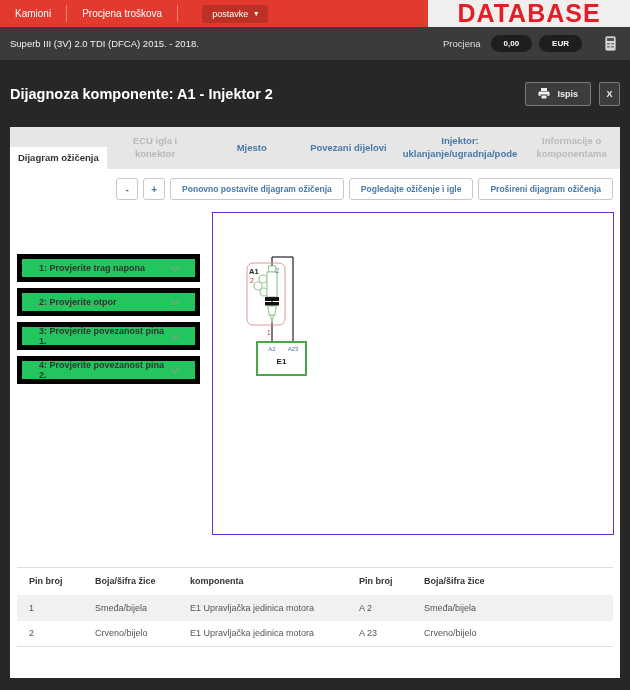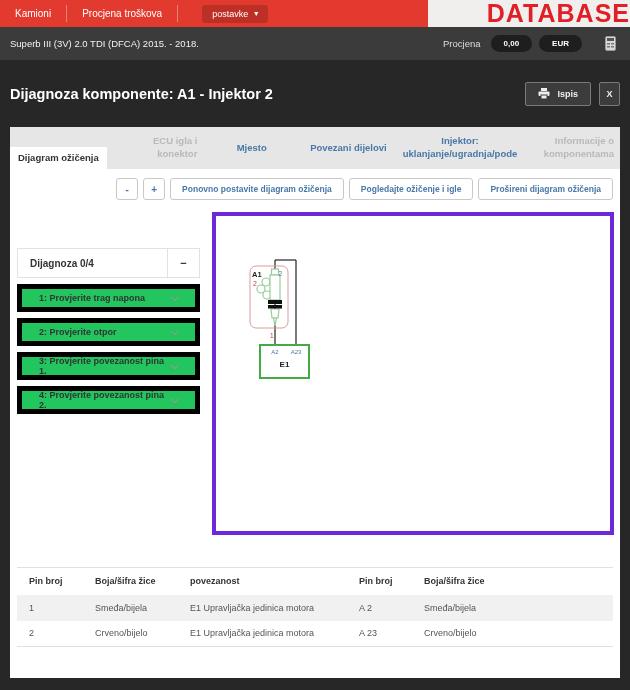--- a/index.html
+++ b/index.html
@@ -11,21 +11,21 @@
     overflow: hidden;
   }
 
   
   .navbar { height: 27px; background: #e23a2e; display: flex; align-items: stretch; position: relative; }
   .nav-item { padding: 0 15px; display: flex; align-items: center; color: #fff; font-size: 10px; cursor: pointer; }
   .nav-item.active { background: #c4332a; }
   .nav-sep { width: 1px; background: rgba(255,255,255,0.35); margin: 5px 0; }
   .settings-btn { margin-left: 24px; align-self: center; background: rgba(0,0,0,0.16); border-radius: 3px; padding: 4px 10px; color: #fff; font-size: 9px; display: flex; gap: 6px; align-items: center; cursor: pointer; }
   .settings-btn .caret { font-size: 8px; line-height: 1; }
-  .brand { position: absolute; right: 0; top: 0; width: 202px; height: 27px; background: #f1efee; display: flex; align-items: center; justify-content: flex-end; overflow: hidden; }
+  .brand { position: absolute; right: 0; top: 0; width: 202px; height: 27px; background: #f1efee; display: flex; align-items: center; justify-content: center; overflow: hidden; }
   .brand span { color: #e01f26; font-weight: bold; font-size: 25px; letter-spacing: 1px; line-height: 1; }
 
   
   .vehiclebar { height: 33px; background: #3b3b3b; display: flex; align-items: center; padding: 0 12px 0 10px; }
   .vehicle-name { color: #f2f2f2; font-size: 9.5px; }
   .flex-spacer { flex: 1; }
   .estimate-label { color: #ddd; font-size: 9.5px; margin-right: 10px; }
   .pill { background: #1e1e1e; color: #fff; font-size: 8px; font-weight: bold; border-radius: 9px; padding: 4px 13px; margin-right: 7px; }
   .calc-icon { margin-left: 16px; margin-right: 2px; display: block; }
 
@@ -35,37 +35,37 @@
   .btn-dark { background: #3c3c3c; border: 1px solid #7a7a7a; color: #eee; font-size: 9px; font-weight: bold; border-radius: 2px; height: 24px; display: flex; align-items: center; gap: 7px; padding: 0 12px; cursor: pointer; }
   .btn-close { width: 21px; justify-content: center; padding: 0; margin-left: 8px; }
 
   
   .panel { position: absolute; left: 10px; top: 127px; width: 610px; height: 551px; background: #fff; }
 
   .tabs { display: flex; height: 42px; background: #e6e6e6; }
   .tab { flex: 1; display: flex; align-items: center; justify-content: center; text-align: center; font-size: 9.5px; font-weight: bold; padding: 0 6px; line-height: 1.35; cursor: pointer; }
   .tab.active { background: #fff; color: #333; margin-top: 20px; }
   .tab.enabled { color: #4878a8; }
-  .tab.disabled { color: #b9b9b9; cursor: default; text-align: right; }
+  .tab.disabled { color: #b9b9b9; cursor: default; }
 
   .toolbar { position: absolute; top: 51px; left: 0; right: 7px; display: flex; justify-content: flex-end; gap: 5px; }
   .tbtn { border: 1px solid #c8c8c8; background: #fff; color: #4878a8; font-size: 8.5px; font-weight: bold; height: 22px; display: flex; align-items: center; justify-content: center; border-radius: 3px; padding: 0 11px; cursor: pointer; }
   .tbtn.sq { width: 22px; padding: 0; font-size: 10px; }
 
   
   .accordion { position: absolute; left: 7px; top: 121px; width: 183px; }
   .acc-header { display: flex; height: 30px; border: 1px solid #e2e2e2; background: #fff; align-items: center; }
   .acc-header .lbl { flex: 1; padding-left: 12px; font-size: 10px; font-weight: bold; color: #333; }
   .acc-header .minus { width: 32px; align-self: stretch; border-left: 1px solid #e2e2e2; display: flex; align-items: center; justify-content: center; font-weight: bold; color: #333; font-size: 11px; cursor: pointer; }
   .acc-item { margin-top: 6px; height: 28px; border: 5px solid #000000; background: #22c55e; display: flex; align-items: center; justify-content: space-between; padding: 0 17px; cursor: pointer; }
   .acc-item .lbl { font-size: 9px; font-weight: bold; color: #333; }
   .chev { width: 6px; height: 6px; border-right: 1.5px solid #999; border-bottom: 1.5px solid #999; transform: rotate(45deg); margin-top: -3px; flex: 0 0 auto; }
 
   
-  .diagram { position: absolute; left: 202px; top: 85px; width: 402px; height: 323px; border: 4px solid #6d28d9; background: #fff; }
+  .diagram { position: absolute; left: 202px; top: 85px; width: 402px; height: 323px; border: 1px solid #6d28d9; background: #fff; }
 
   
   .pin-table { position: absolute; left: 7px; top: 440px; width: 596px; border-collapse: collapse; table-layout: fixed; }
   .pin-table col.c1 { width: 66px; } .pin-table col.c2 { width: 95px; }
   .pin-table col.c3 { width: 169px; } .pin-table col.c4 { width: 65px; }
   .pin-table thead tr { border-top: 1px solid #e0e0e0; }
   .pin-table th { height: 27px; font-size: 9px; font-weight: bold; color: #333; text-align: left; padding-left: 12px; vertical-align: middle; }
   .pin-table td { height: 26px; font-size: 9px; color: #555; padding-left: 12px; vertical-align: middle; }
   .pin-table tbody tr:nth-child(1) { background: #f1f1f1; }
   .pin-table tbody tr:last-child { border-bottom: 1px solid #e0e0e0; }
@@ -131,26 +131,20 @@
 
   <div class="toolbar">
     <button class="tbtn sq">-</button>
     <button class="tbtn sq">+</button>
     <button class="tbtn">Ponovno postavite dijagram ožičenja</button>
     <button class="tbtn">Pogledajte ožičenje i igle</button>
     <button class="tbtn">Prošireni dijagram ožičenja</button>
   </div>
 
   <div class="accordion">
-    <div class="acc-header">
-      <div class="lbl">Dijagnoza 0/4</div>
-      <div class="minus">
-        <span>−</span>
-      </div>
-    </div>
     <div class="acc-item">
       <span class="lbl">1: Provjerite trag napona</span>
       <span class="chev"></span>
     </div>
     <div class="acc-item">
       <span class="lbl">2: Provjerite otpor</span>
       <span class="chev"></span>
     </div>
     <div class="acc-item">
       <span class="lbl">3: Provjerite povezanost pina 1.</span>
@@ -200,21 +194,21 @@
         <col class="c1">
         <col class="c2">
         <col class="c3">
         <col class="c4">
         <col>
       </colgroup>
     <thead>
       <tr>
         <th>Pin broj</th>
         <th>Boja/šifra žice</th>
-        <th>povezanost</th>
+        <th>komponenta</th>
         <th>Pin broj</th>
         <th>Boja/šifra žice</th>
       </tr>
     </thead>
     <tbody>
       <tr>
         <td>1</td>
         <td>Smeđa/bijela</td>
         <td>E1 Upravljačka jedinica motora</td>
         <td>A 2</td>

